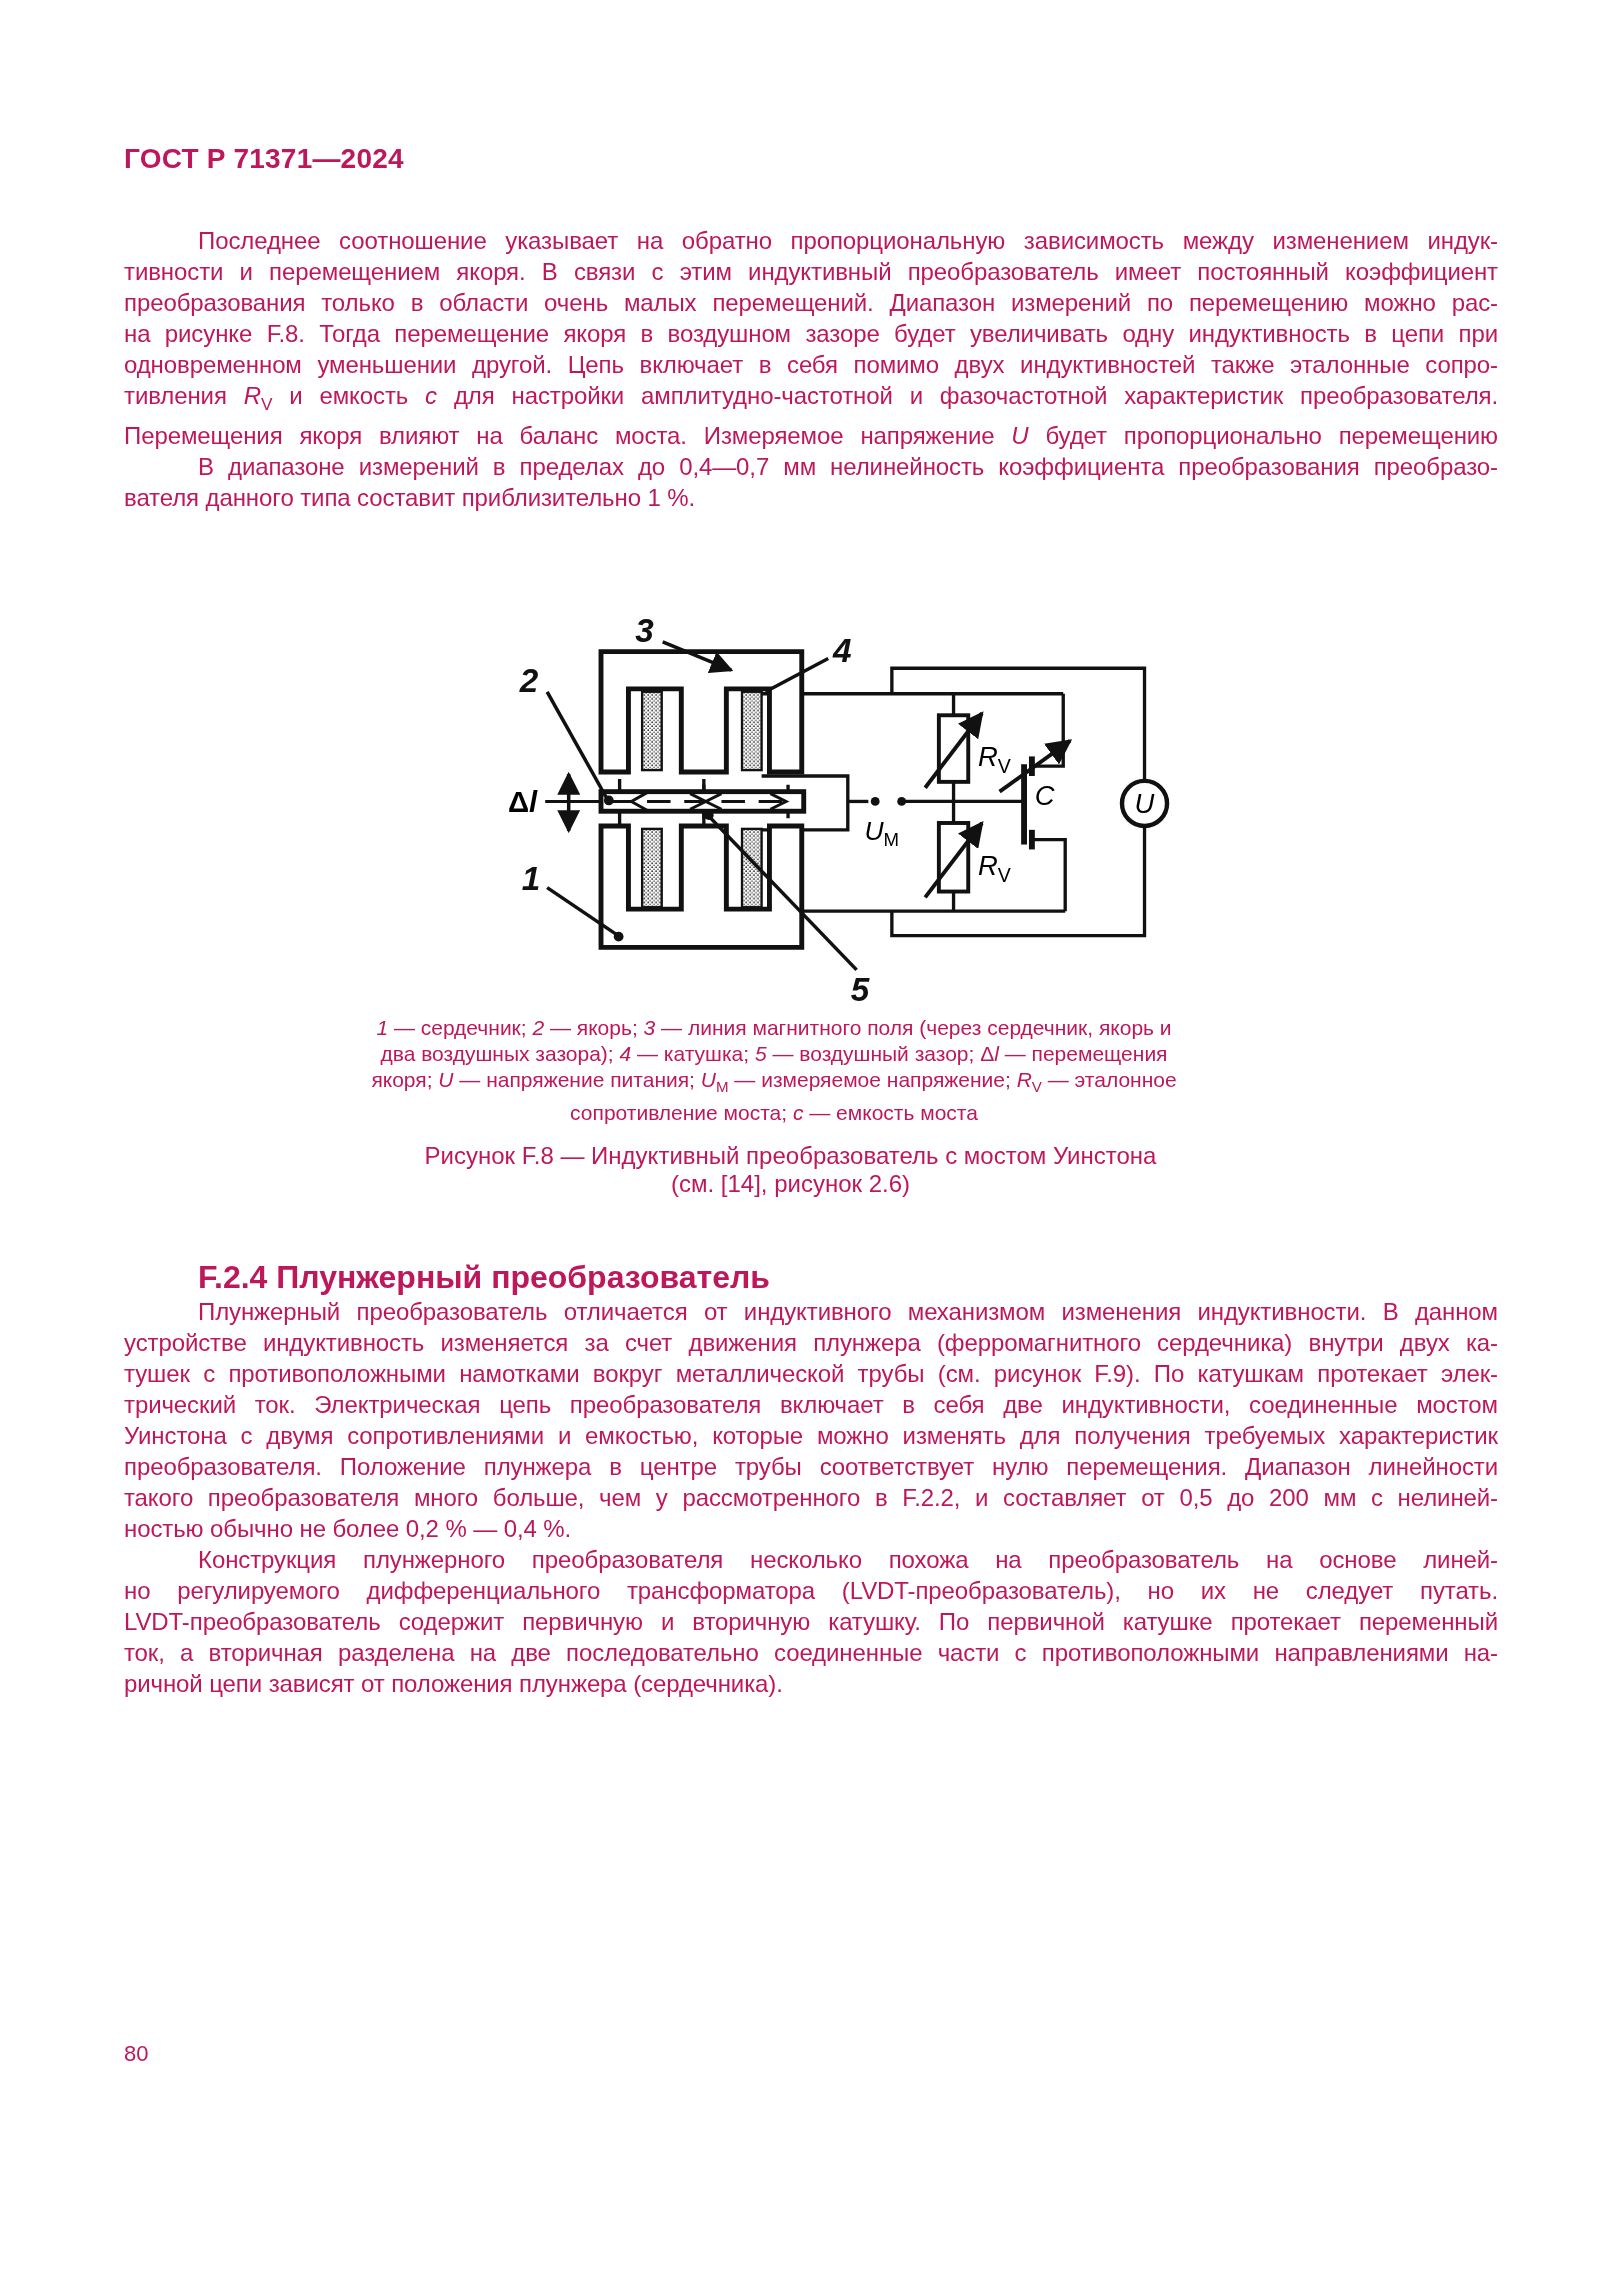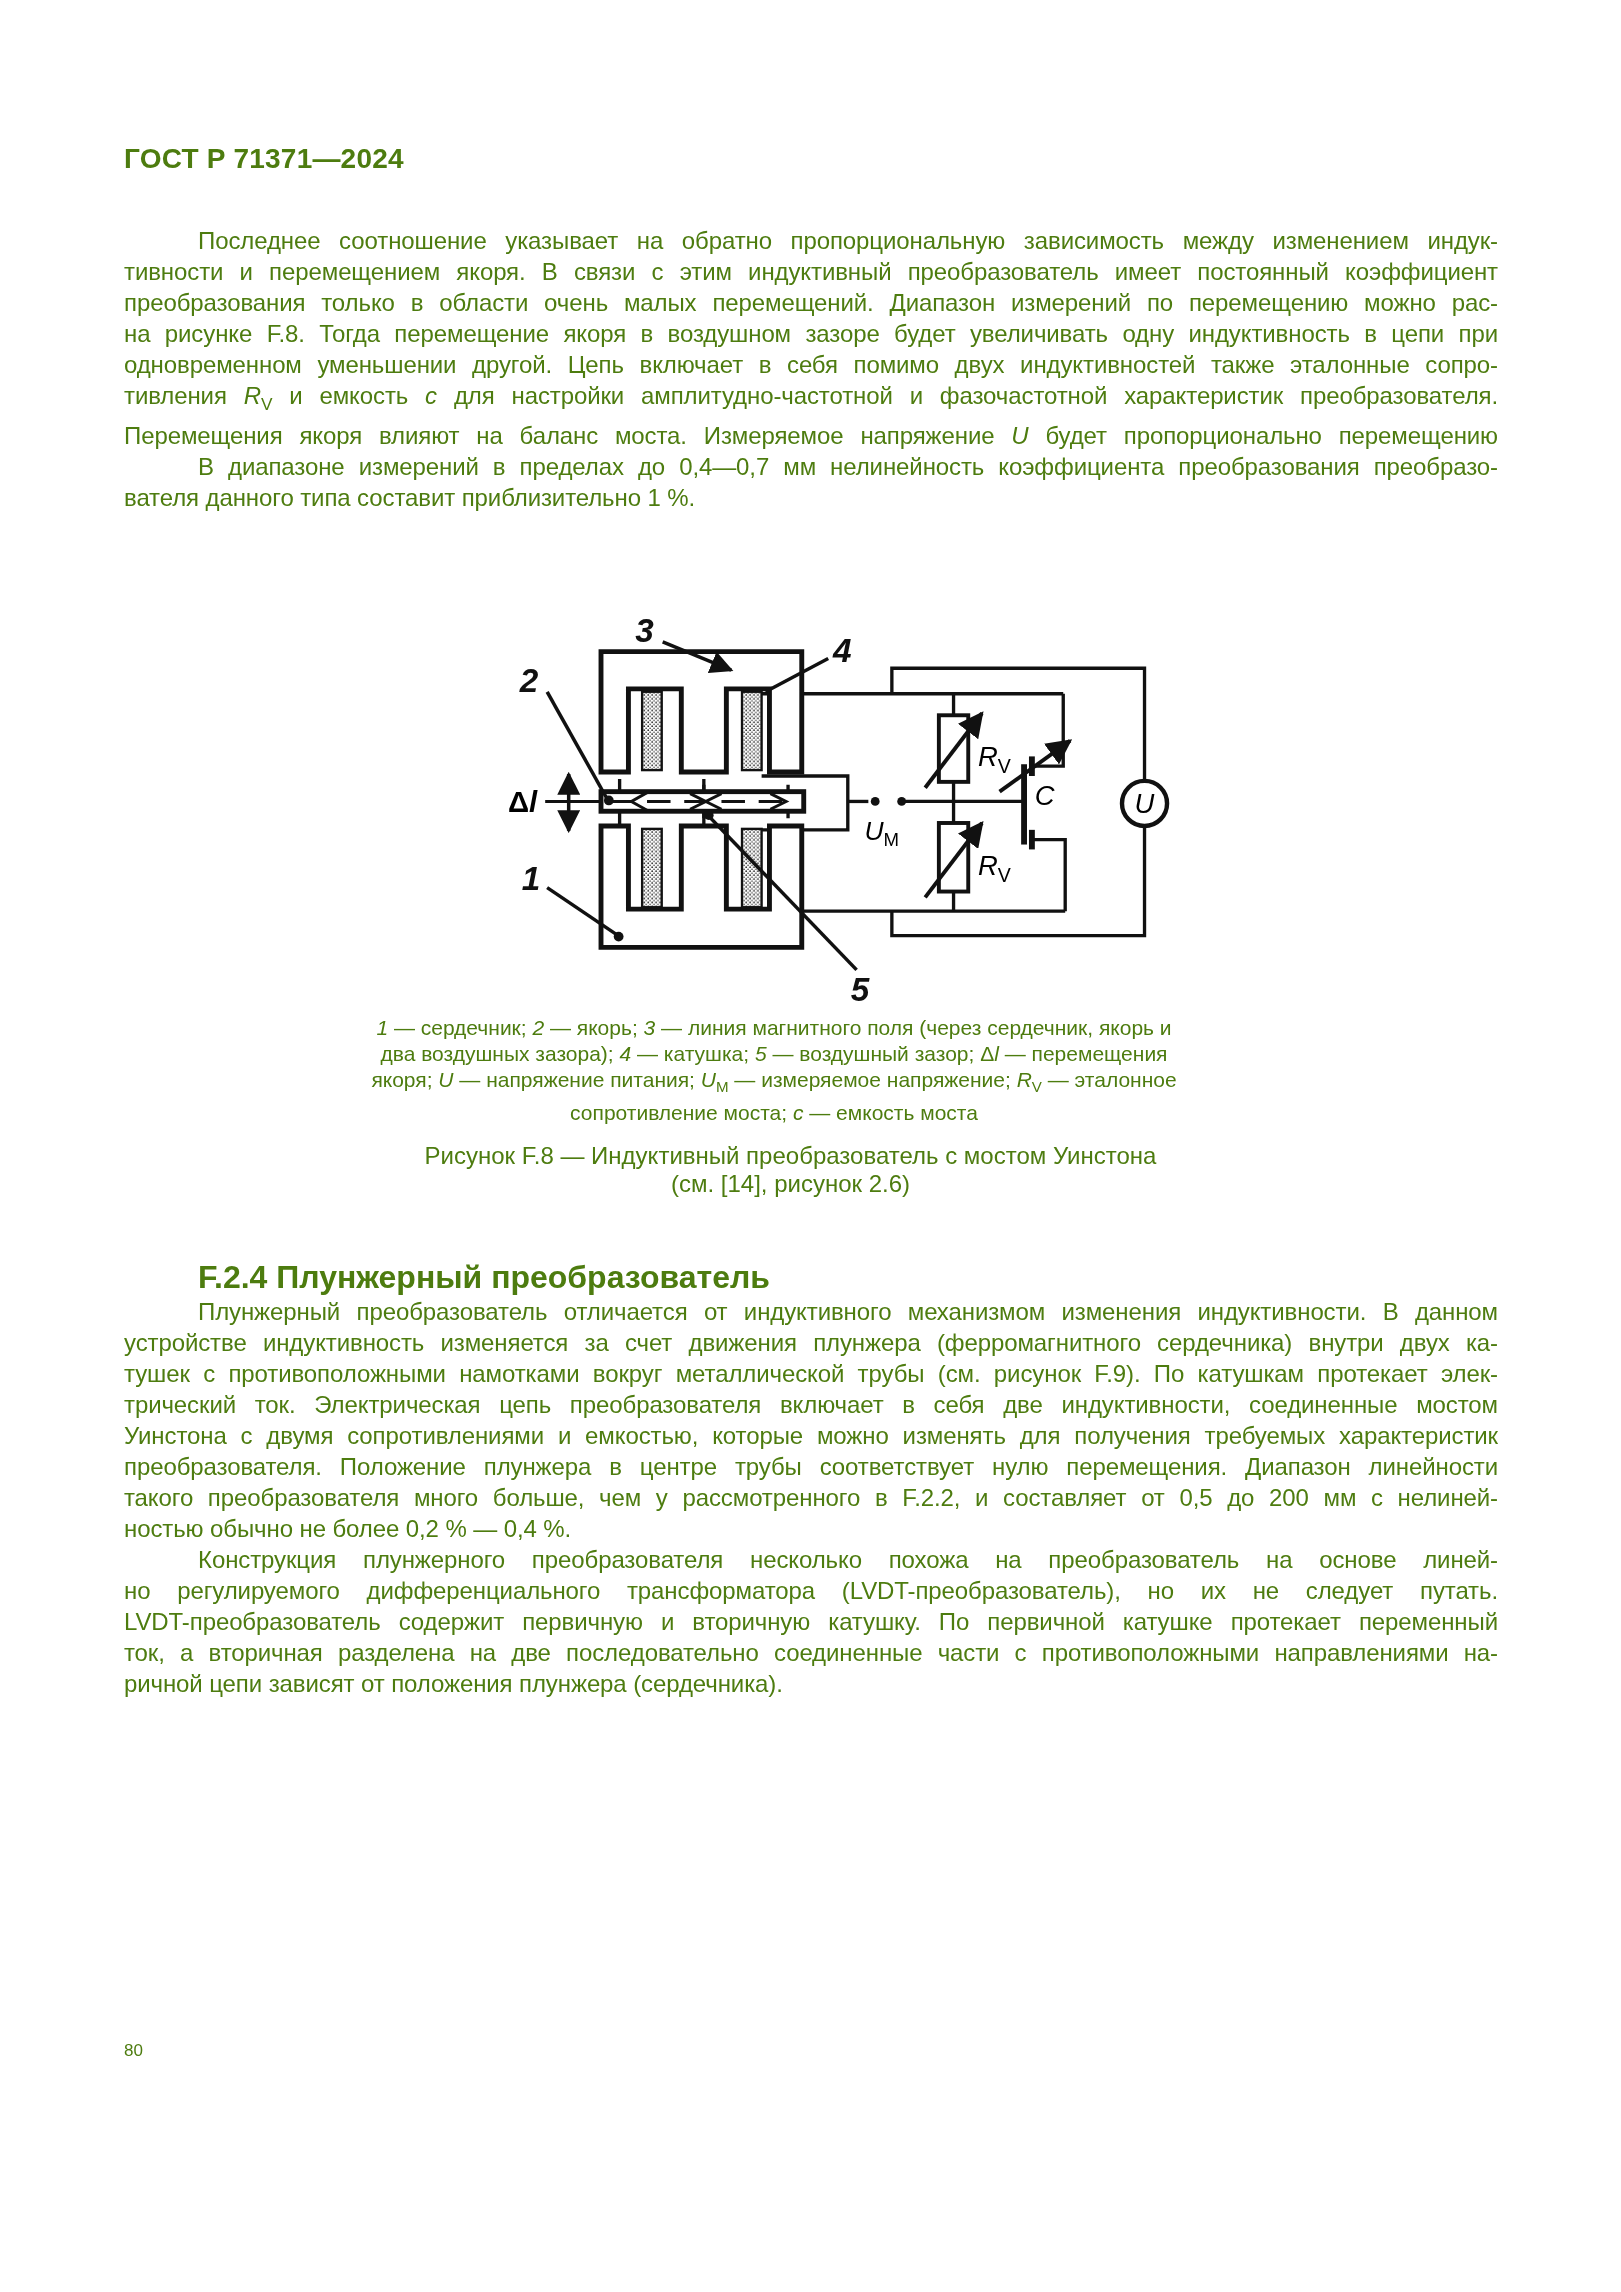--- a/index.html
+++ b/index.html
@@ -1,21 +1,21 @@
 <!DOCTYPE html>
 <html><head>
 <meta charset="utf-8">
 <style>
   html,body{margin:0;padding:0;background:#888;}
   .page{
     position:relative;
     width:1621px;height:2293px;
     background:#ffffff;
     font-family:"Liberation Sans", sans-serif;
-    color:#4d7c0f;
+    color:#be185d;
     overflow:hidden;
   }
   .hdr{
     position:absolute;left:124px;top:143px;
     font-size:28px;font-weight:bold;letter-spacing:0.2px;
   }
   .bodyblock{
     position:absolute;left:124px;width:1374px;
     font-size:24px;line-height:31px;letter-spacing:-0.1px;
   }
@@ -31,21 +31,21 @@
     position:absolute;left:124px;width:1333px;
     font-size:24px;line-height:28px;
   }
   .titleblock .ln{text-align:center;}
   .secheading{
     position:absolute;left:124px;width:1372px;
     font-size:32px;font-weight:bold;text-indent:74px;
   }
   .pagenum{
     position:absolute;left:124px;top:2041px;
-    font-size:17px;
+    font-size:22px;
   }
   sub{font-size:0.72em;}
   .diagram{position:absolute;left:353px;top:586px;}
   svg text{font-family:"Liberation Sans", sans-serif;}
 </style>
 </head>
 <body>
 
 <div class="page">
 

